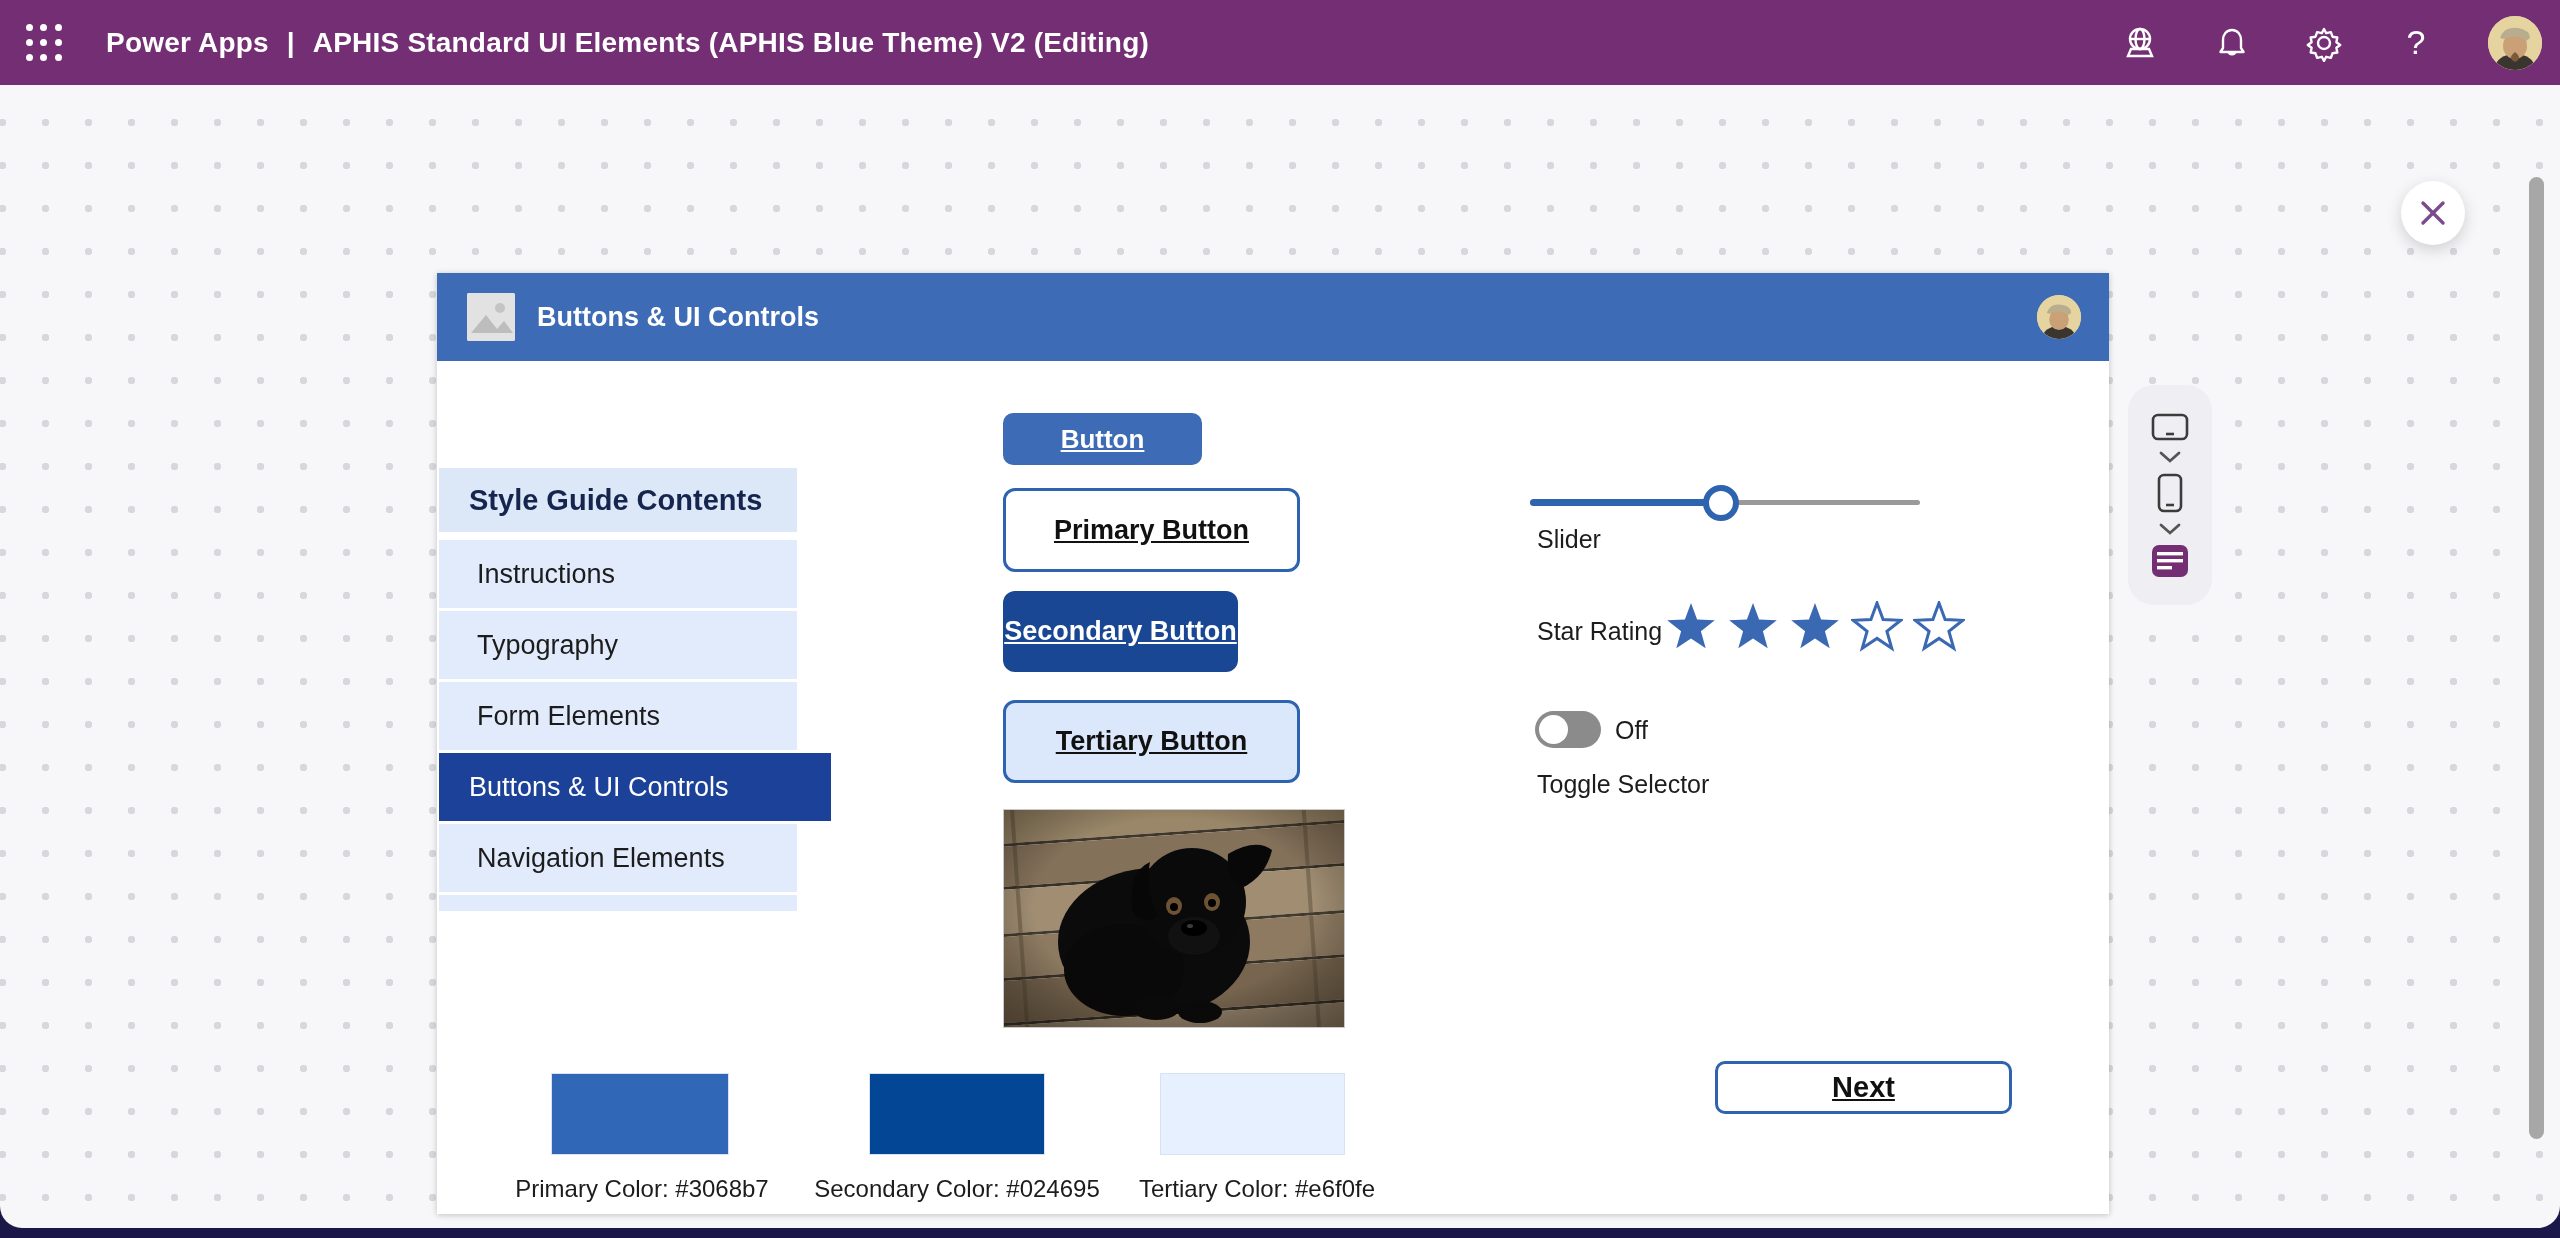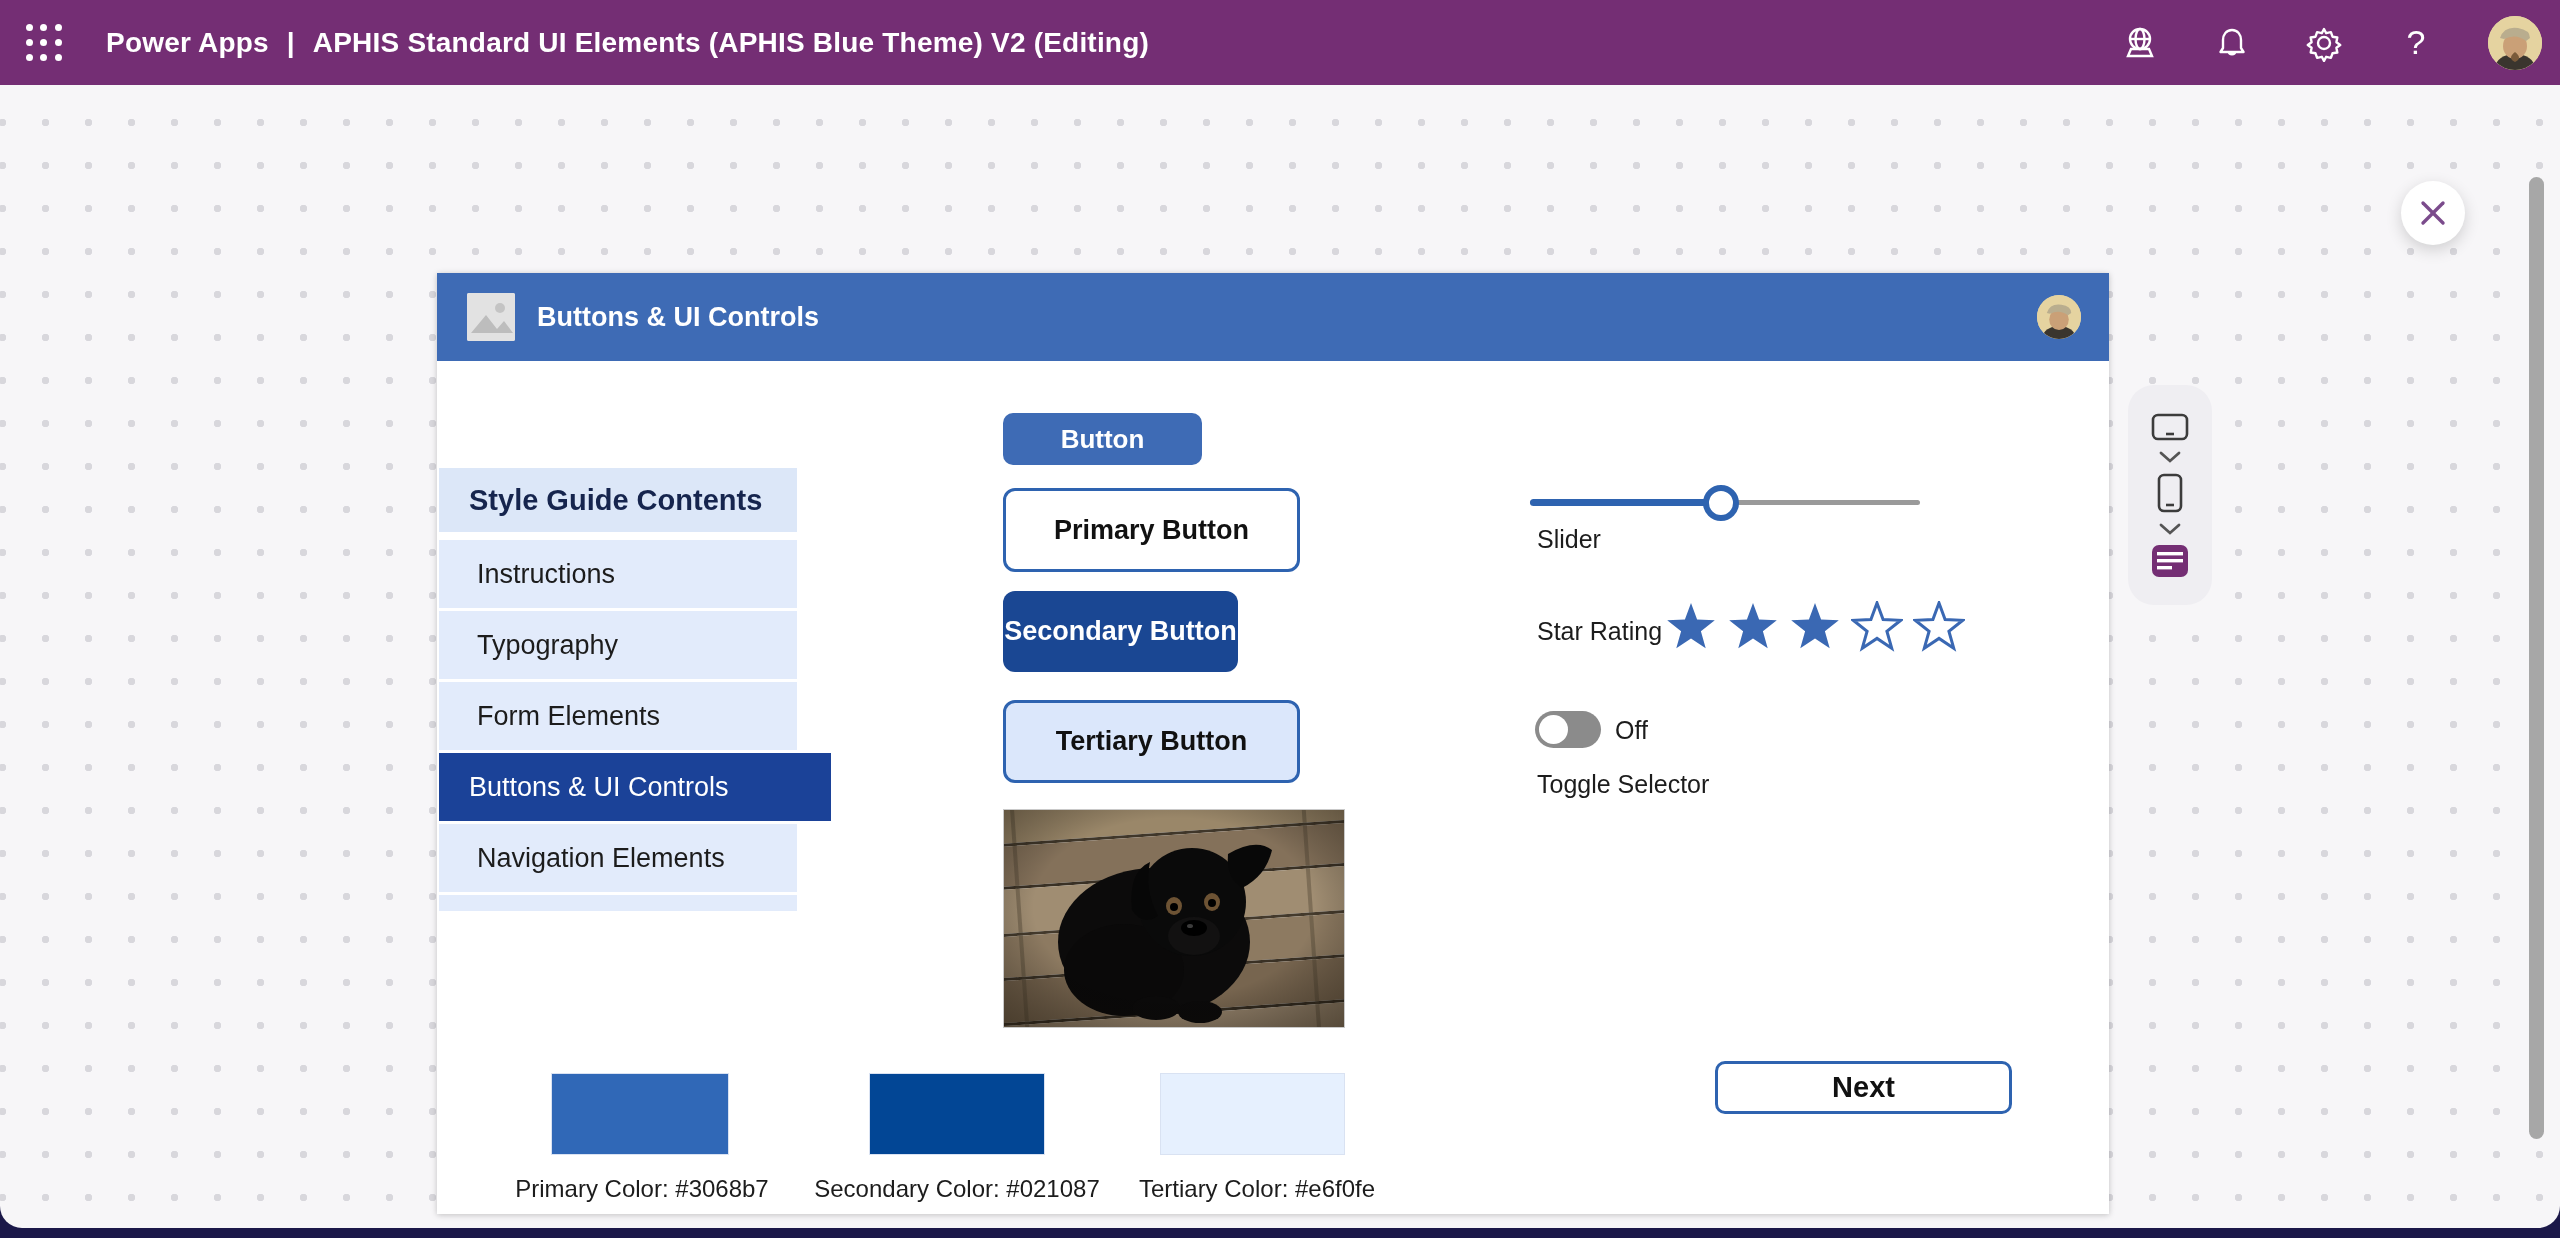--- a/index.html
+++ b/index.html
@@ -48,21 +48,21 @@
   
   .sg-sidebar{position:absolute;left:2px;top:195px;width:358px;height:443px;background:#e2ebfb;}
   .sg-head{height:64px;background:#dce7f8;display:flex;align-items:center;padding-left:30px;
            font-size:29px;font-weight:700;color:#16254e;border-bottom:8px solid #fff;}
   .sg-item{height:68px;display:flex;align-items:center;padding-left:38px;font-size:27px;
            color:#1c1c1c;border-bottom:3px solid #fff;cursor:pointer;background:#e2ebfb;}
   .sg-item.sel{background:#1b4298;color:#fff;width:362px;padding-left:30px;}
 
   
   .btn{position:absolute;display:flex;align-items:center;justify-content:center;
-       font-weight:700;cursor:pointer;box-sizing:border-box;border-radius:12px;}
+       font-weight:700;cursor:pointer;box-sizing:border-box;border-radius:12px;text-decoration:underline;}
   .btn-small{left:566px;top:140px;width:199px;height:52px;background:#3e6bb5;color:#fff;
              font-size:26px;font-weight:600;border-radius:10px;}
   .btn-primary{left:566px;top:215px;width:297px;height:84px;background:#fff;color:#111;
                border:3px solid #2e63b0;font-size:27px;}
   .btn-secondary{left:566px;top:318px;width:235px;height:81px;background:#1a4793;color:#fff;
                  font-size:27px;}
   .btn-tertiary{left:566px;top:427px;width:297px;height:83px;background:#dbe7fb;color:#111;
                 border:3px solid #2e63b0;font-size:27px;}
 
   .dog-img{position:absolute;left:566px;top:536px;width:342px;height:219px;
@@ -262,21 +262,21 @@
       <div class="toggle">
         <div class="knob"></div>
       </div>
       <div class="lbl" style="left:1178px;top:443px;">Off</div>
       <div class="lbl" style="left:1100px;top:497px;">Toggle Selector</div>
 
       <div class="swatch" style="left: 114px; width: 178px; background: rgb(48, 104, 183);"></div>
       <div class="swatch" style="left: 432px; width: 176px; background: rgb(2, 70, 149);"></div>
       <div class="swatch" style="left: 723px; width: 185px; background: rgb(230, 240, 254);"></div>
       <div class="swatch-lbl" style="left:60px;width:290px;">Primary Color: #3068b7</div>
-      <div class="swatch-lbl" style="left:370px;width:300px;">Secondary Color: #021087</div>
+      <div class="swatch-lbl" style="left:370px;width:300px;">Secondary Color: #024695</div>
       <div class="swatch-lbl" style="left:680px;width:280px;">Tertiary Color: #e6f0fe</div>
 
       <div class="btn btn-next">Next</div>
     </div>
 
     <div class="close-btn">
       <svg width="30" height="30" viewBox="0 0 30 30" stroke="#7b4b8c" stroke-width="3.4" stroke-linecap="round">
         <line x1="5" y1="5" x2="25" y2="25"></line>
           <line x1="25" y1="5" x2="5" y2="25"></line>
       </svg>

